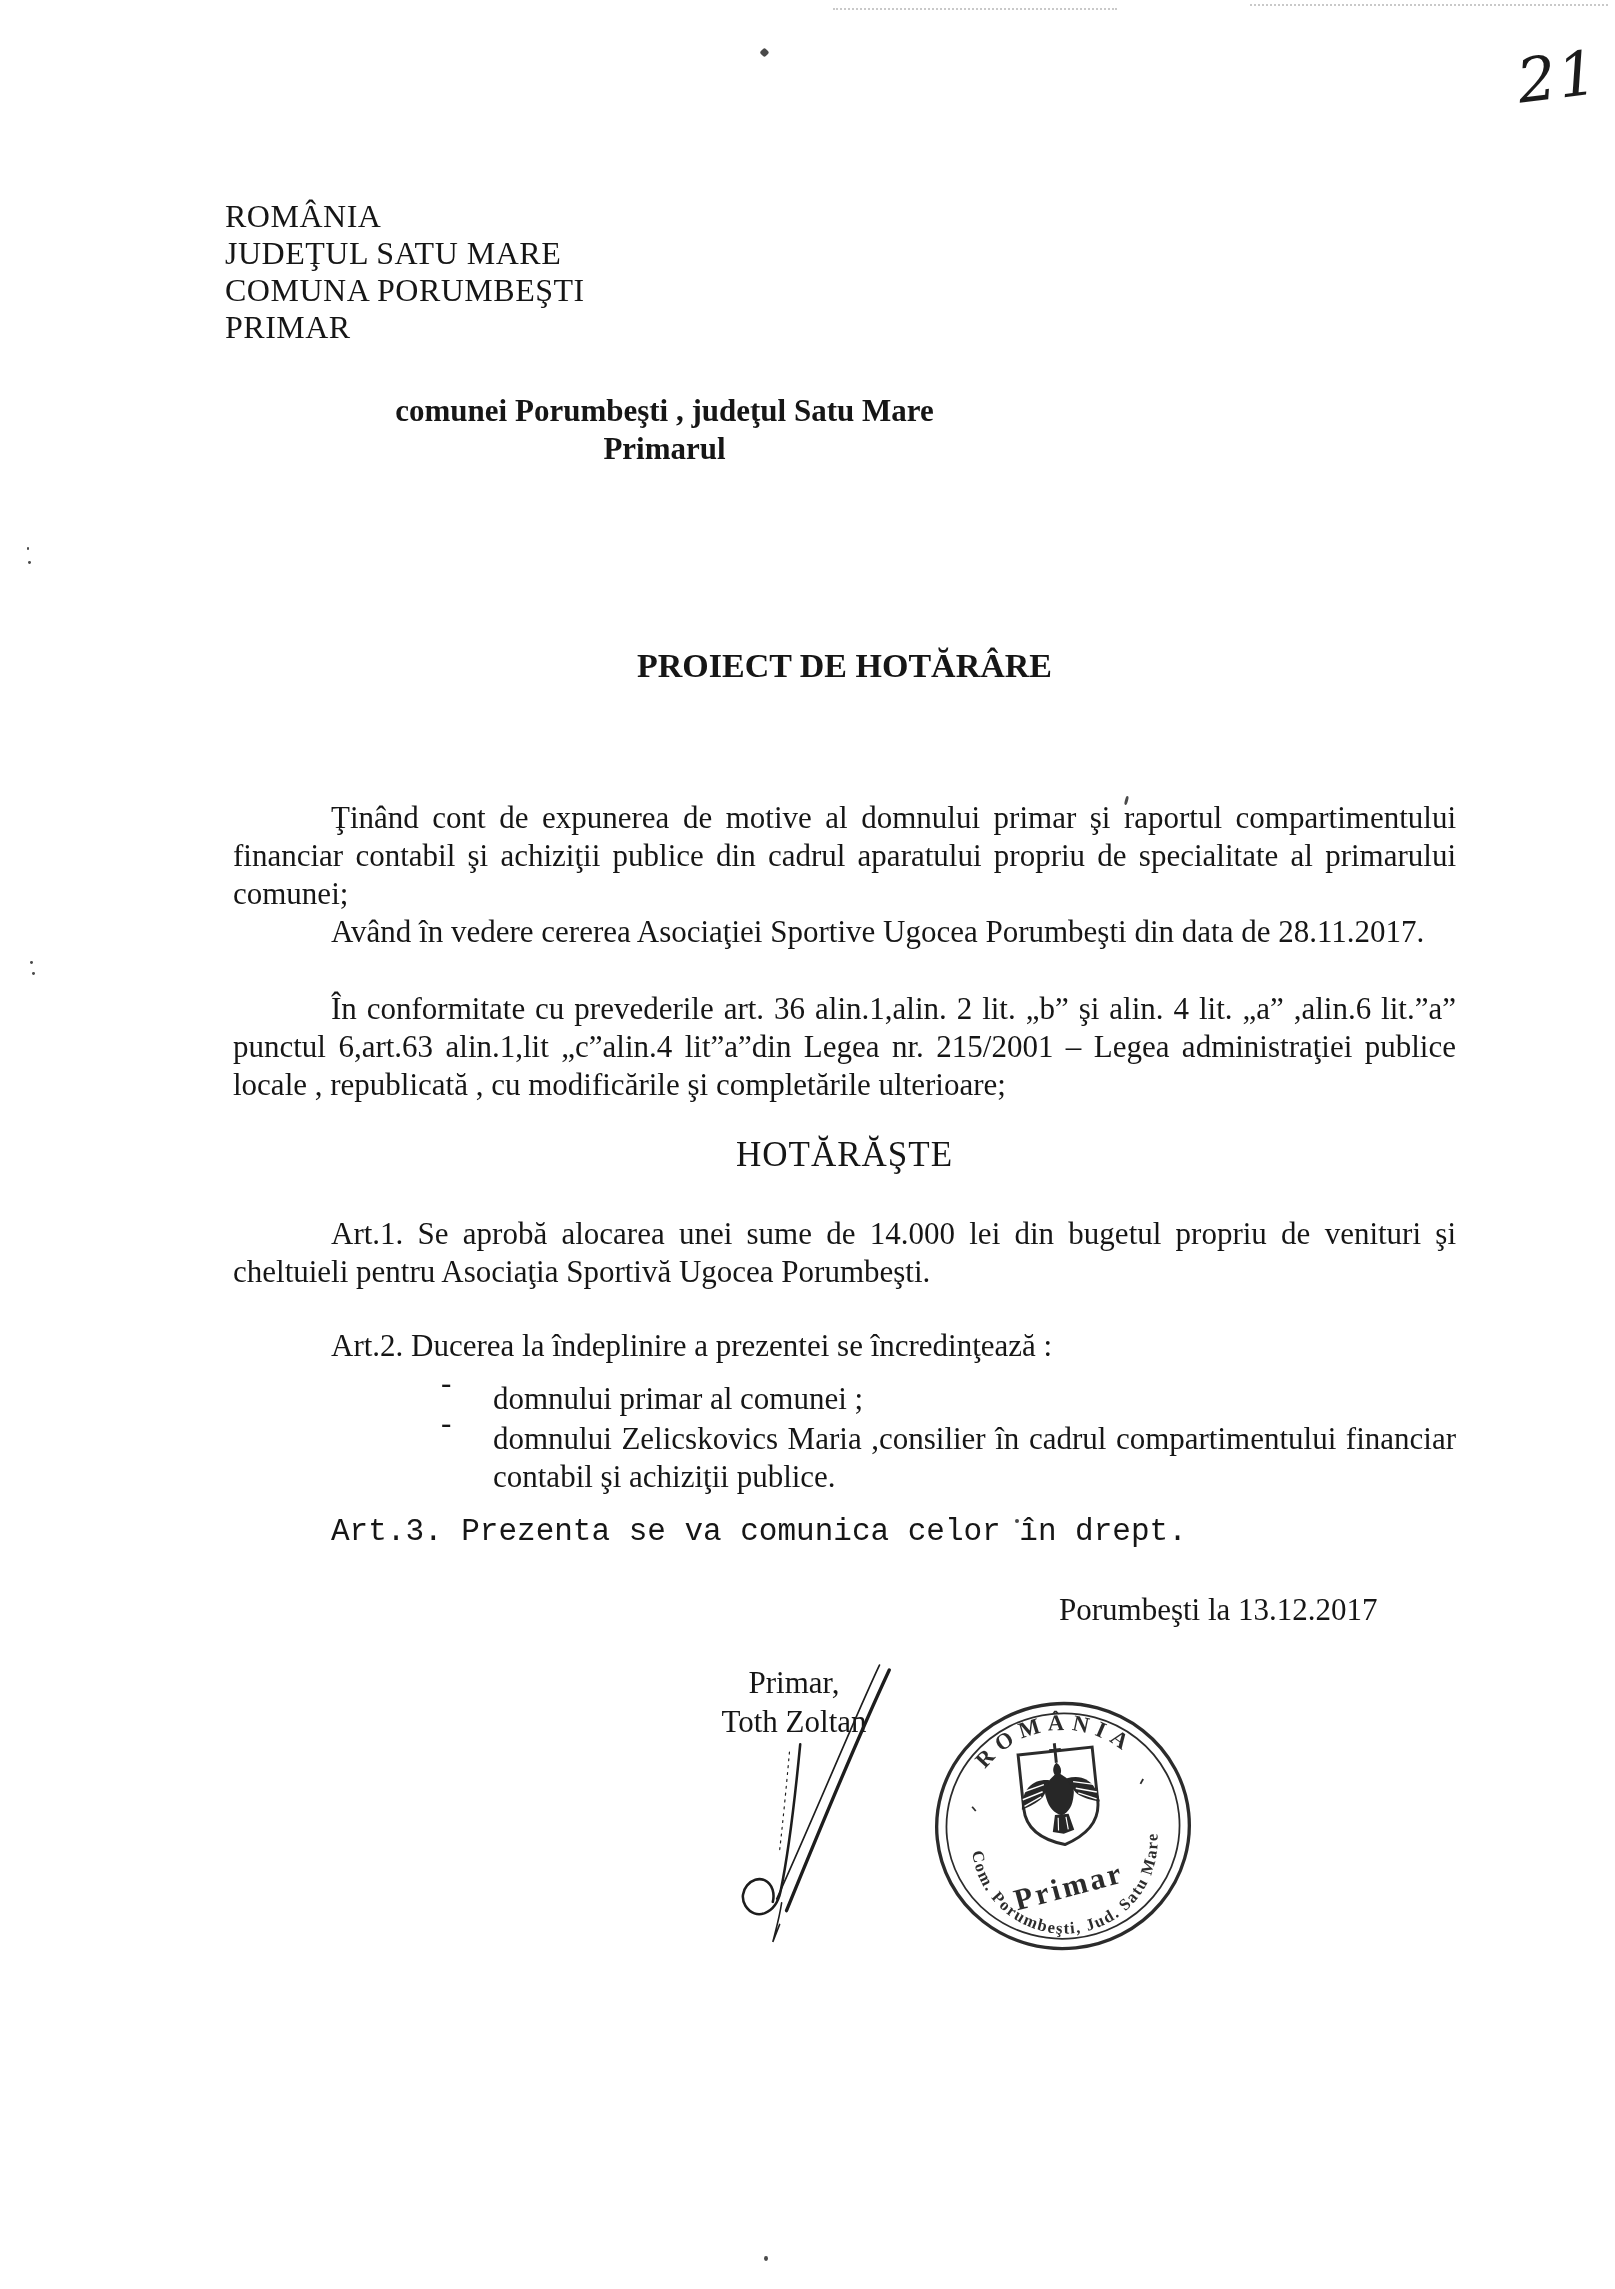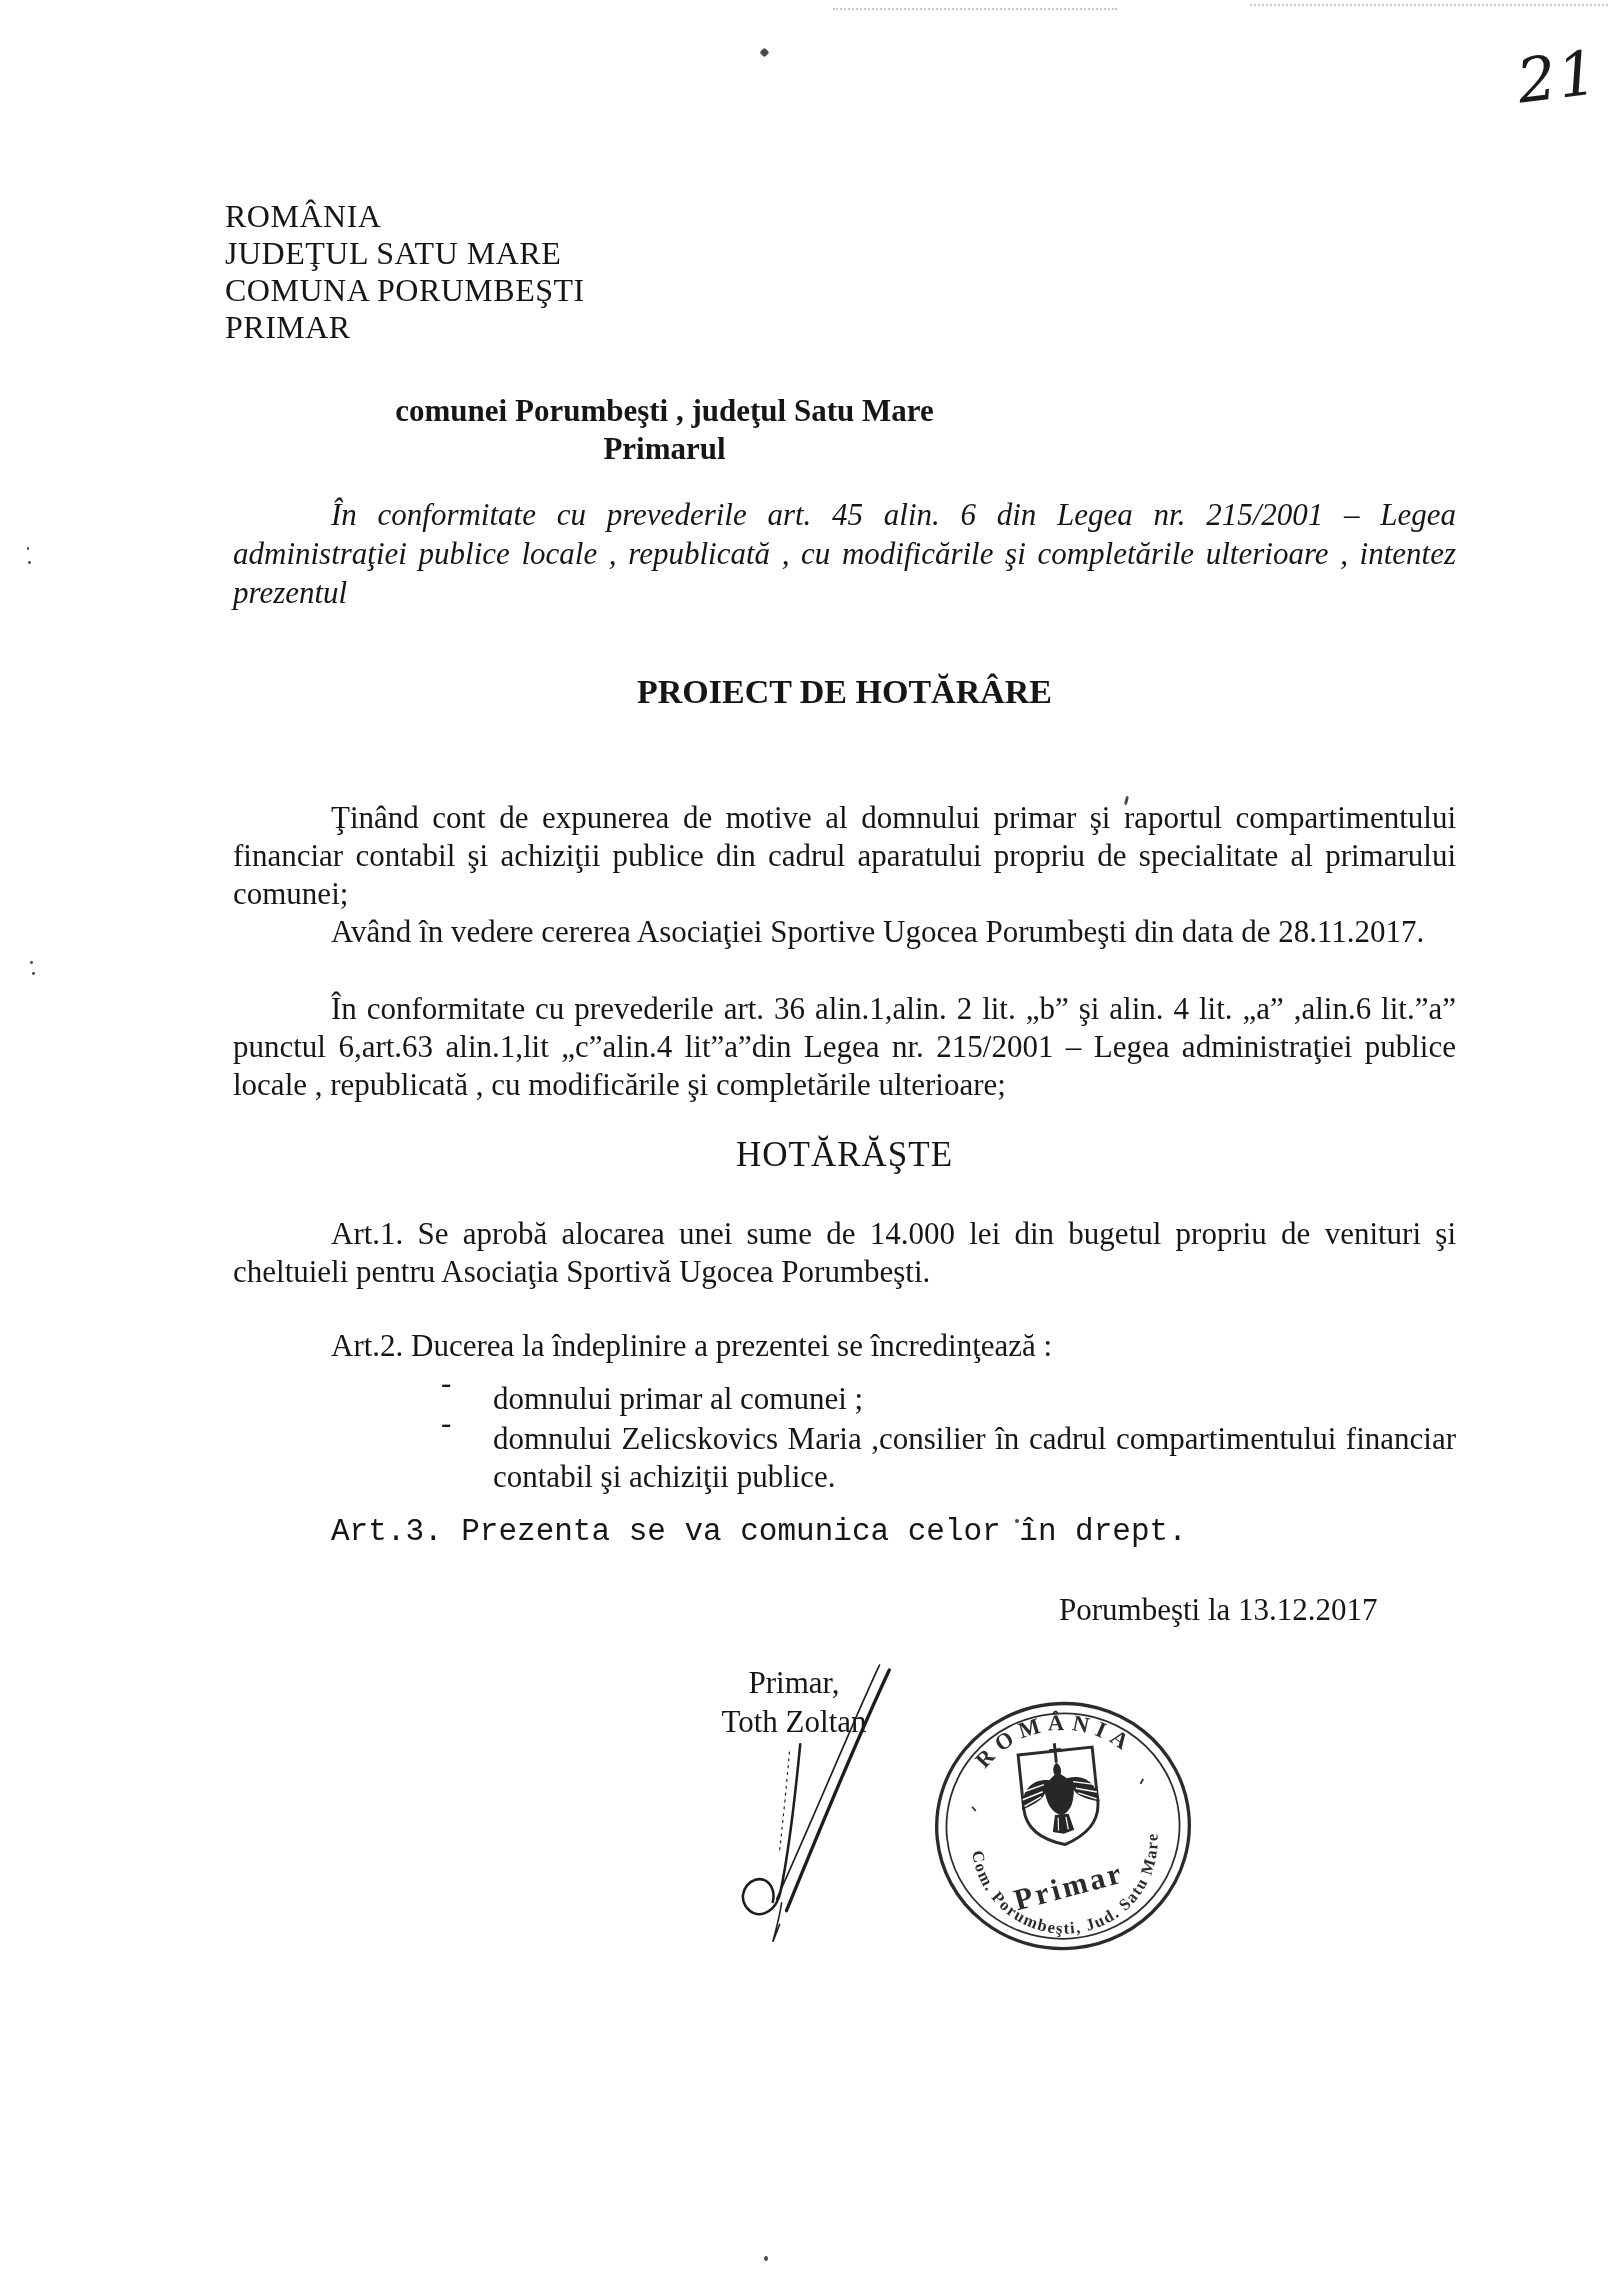--- a/index.html
+++ b/index.html
@@ -8,21 +8,21 @@
     font-family:"Liberation Serif","DejaVu Serif",serif; color:#161616;
     overflow:hidden;
   }
   .abs{position:absolute;}
   .body-text{font-size:31px; line-height:38px;}
   .just{text-align:justify;}
   .ind{text-indent:98px;}
   .header-block{left:225px; top:198px; font-size:32px; line-height:37px; letter-spacing:0.5px;}
   .issuer-block{left:235px; top:392px; width:859px; font-size:31px; line-height:38px; font-weight:bold; text-align:center;}
   .preamble{left:233px; top:495px; width:1223px; font-style:italic; font-size:31px; line-height:39px;}
-  .title-block{left:233px; top:673px; width:1223px; font-size:34px; line-height:38px; font-weight:bold; text-align:center;}
+  .title-block{left:233px; top:647px; width:1223px; font-size:34px; line-height:38px; font-weight:bold; text-align:center;}
   .subtitle-block{left:167px; top:686px; width:1357px; font-size:31px; line-height:38px; font-weight:bold; text-align:center;}
   .p1{left:233px; top:799px; width:1223px;}
   .p2{left:233px; top:913px; width:1223px;}
   .p3{left:233px; top:990px; width:1223px;}
   .decision{left:233px; top:1135px; width:1223px; font-size:35px; font-weight:normal; text-align:center; letter-spacing:1px;}
   .art1{left:233px; top:1215px; width:1223px;}
   .art2intro{left:233px; top:1327px; width:1223px;}
   .li1{top:1364px;}
   .li2{top:1404px;}
   .li-dash{left:441px; width:29px;}
@@ -58,21 +58,20 @@
     <div>JUDEŢUL SATU MARE</div>
     <div>COMUNA PORUMBEŞTI</div>
     <div>PRIMAR</div>
   </div>
 
   <div class="abs issuer-block">
     <div>comunei Porumbeşti , judeţul Satu Mare</div>
     <div>Primarul</div>
   </div>
 
-  <div class="abs preamble just ind">În conformitate cu prevederile art. 45 alin. 6 din Legea nr. 215/2001 – Legea administraţiei publice locale , republicată , cu modificările şi completările ulterioare , intentez prezentul</div>
 
   <div class="abs title-block">PROIECT DE HOTĂRÂRE</div>
 
   <div class="abs body-text just ind p1">Ţinând cont de expunerea de motive al domnului primar  şi raportul compartimentului financiar contabil şi achiziţii publice din cadrul aparatului propriu de specialitate al primarului comunei;</div>
   <div class="abs body-text just ind p2">Având în vedere cererea Asociaţiei Sportive Ugocea Porumbeşti din data de 28.11.2017.</div>
   <div class="abs body-text just ind p3">În conformitate cu prevederile art. 36 alin.1,alin. 2 lit. „b” şi alin. 4 lit. „a” ,alin.6 lit.”a” punctul 6,art.63 alin.1,lit „c”alin.4 lit”a”din Legea nr. 215/2001 – Legea administraţiei publice locale , republicată , cu modificările şi completările ulterioare;</div>
 
   <div class="abs decision">HOTĂRĂŞTE</div>
 
   <div class="abs body-text just ind art1">Art.1. Se aprobă alocarea unei sume de 14.000 lei din bugetul propriu de venituri şi cheltuieli pentru Asociaţia Sportivă Ugocea Porumbeşti.</div>

